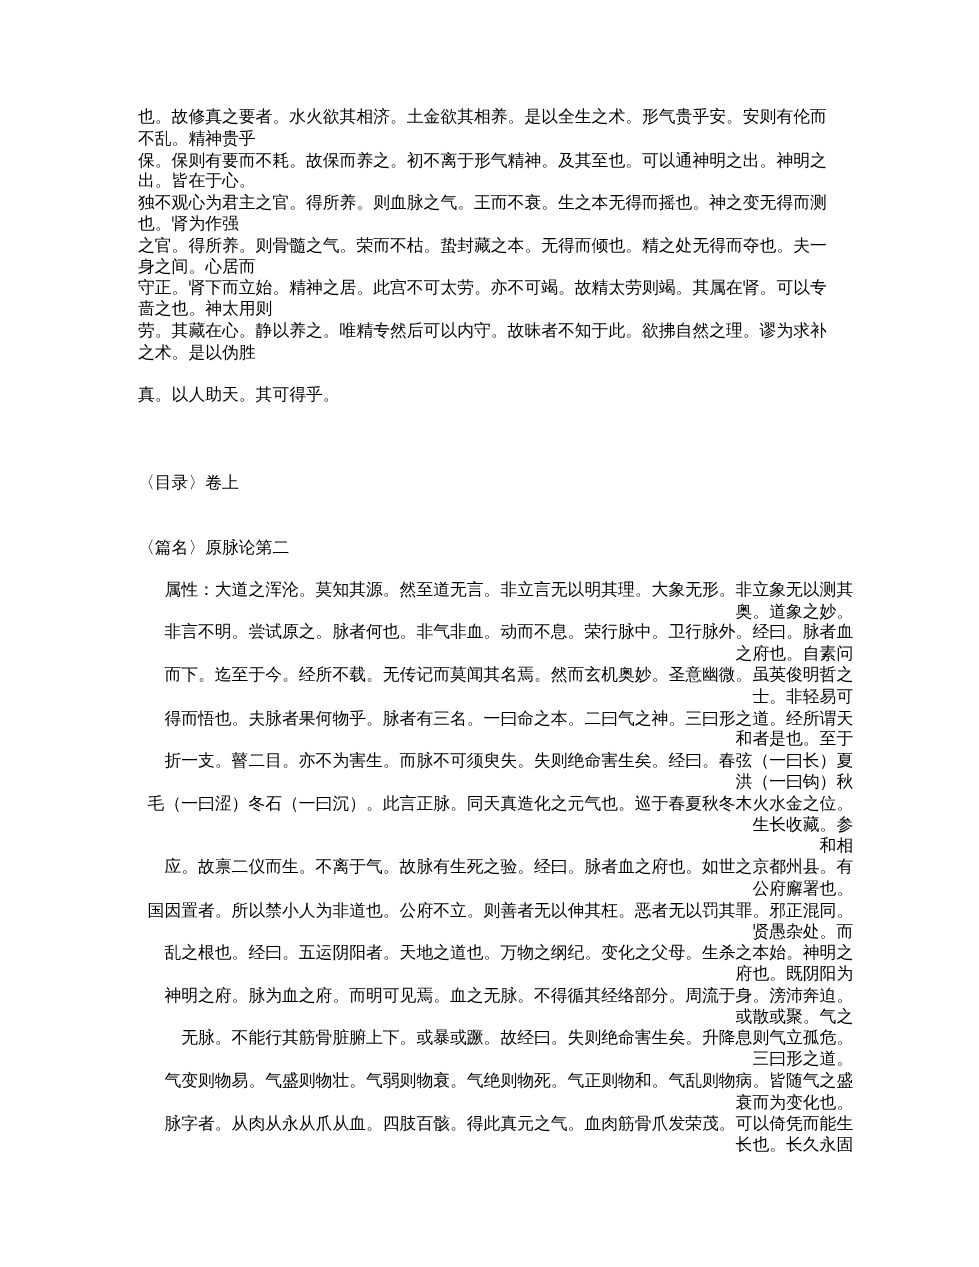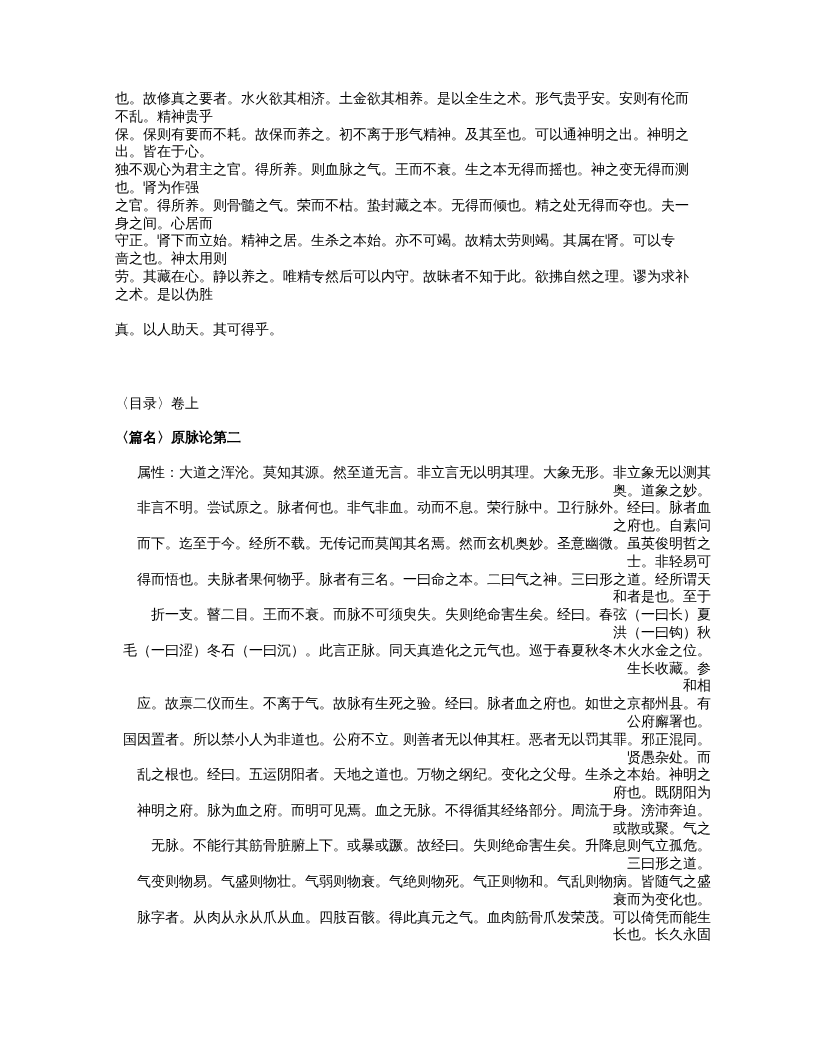--- a/index.html
+++ b/index.html
@@ -25,60 +25,60 @@
     line-height: 17.8px;
     color: #000000;
     text-align: left;
   }
   .line {
     min-height: 17.8px;
     white-space: normal;
     word-break: break-all;
   }
   .sec-toc   { margin-top: 56px; }
-  .sec-title { margin-top: 16px; font-weight: bold; }
+  .sec-title { margin-top: 36px; }
   .para2     { margin-top: 17px; text-align: right; }
 </style>
 </head>
 <body>
 
 <div class="page">
   <div class="content">
 
     <div class="para para1">
         <div class="line">也。故修真之要者。水火欲其相济。土金欲其相养。是以全生之术。形气贵乎安。安则有伦而</div>
         <div class="line">不乱。精神贵乎</div>
         <div class="line">保。保则有要而不耗。故保而养之。初不离于形气精神。及其至也。可以通神明之出。神明之</div>
         <div class="line">出。皆在于心。</div>
         <div class="line">独不观心为君主之官。得所养。则血脉之气。王而不衰。生之本无得而摇也。神之变无得而测</div>
         <div class="line">也。肾为作强</div>
         <div class="line">之官。得所养。则骨髓之气。荣而不枯。蛰封藏之本。无得而倾也。精之处无得而夺也。夫一</div>
         <div class="line">身之间。心居而</div>
-        <div class="line">守正。肾下而立始。精神之居。生杀之本始。亦不可竭。故精太劳则竭。其属在肾。可以专</div>
+        <div class="line">守正。肾下而立始。精神之居。此宫不可太劳。亦不可竭。故精太劳则竭。其属在肾。可以专</div>
         <div class="line">啬之也。神太用则</div>
         <div class="line">劳。其藏在心。静以养之。唯精专然后可以内守。故昧者不知于此。欲拂自然之理。谬为求补</div>
         <div class="line">之术。是以伪胜</div>
         <div class="line">&nbsp;</div>
         <div class="line">真。以人助天。其可得乎。</div>
       </div>
 
     <div class="line sec-toc">〈目录〉卷上</div>
 
     <div class="line sec-title">〈篇名〉原脉论第二</div>
 
     <div class="para para2">
         <div class="line">属性：大道之浑沦。莫知其源。然至道无言。非立言无以明其理。大象无形。非立象无以测其</div>
         <div class="line">奥。道象之妙。</div>
         <div class="line">非言不明。尝试原之。脉者何也。非气非血。动而不息。荣行脉中。卫行脉外。经曰。脉者血</div>
         <div class="line">之府也。自素问</div>
         <div class="line">而下。迄至于今。经所不载。无传记而莫闻其名焉。然而玄机奥妙。圣意幽微。虽英俊明哲之</div>
         <div class="line">士。非轻易可</div>
         <div class="line">得而悟也。夫脉者果何物乎。脉者有三名。一曰命之本。二曰气之神。三曰形之道。经所谓天</div>
         <div class="line">和者是也。至于</div>
-        <div class="line">折一支。瞽二目。王而不衰。而脉不可须臾失。失则绝命害生矣。经曰。春弦（一曰长）夏</div>
+        <div class="line">折一支。瞽二目。亦不为害生。而脉不可须臾失。失则绝命害生矣。经曰。春弦（一曰长）夏</div>
         <div class="line">洪（一曰钩）秋</div>
         <div class="line">毛（一曰涩）冬石（一曰沉）。此言正脉。同天真造化之元气也。巡于春夏秋冬木火水金之位。</div>
         <div class="line">生长收藏。参</div>
         <div class="line">和相</div>
         <div class="line">应。故禀二仪而生。不离于气。故脉有生死之验。经曰。脉者血之府也。如世之京都州县。有</div>
         <div class="line">公府廨署也。</div>
         <div class="line">国因置者。所以禁小人为非道也。公府不立。则善者无以伸其枉。恶者无以罚其罪。邪正混同。</div>
         <div class="line">贤愚杂处。而</div>
         <div class="line">乱之根也。经曰。五运阴阳者。天地之道也。万物之纲纪。变化之父母。生杀之本始。神明之</div>
         <div class="line">府也。既阴阳为</div>

